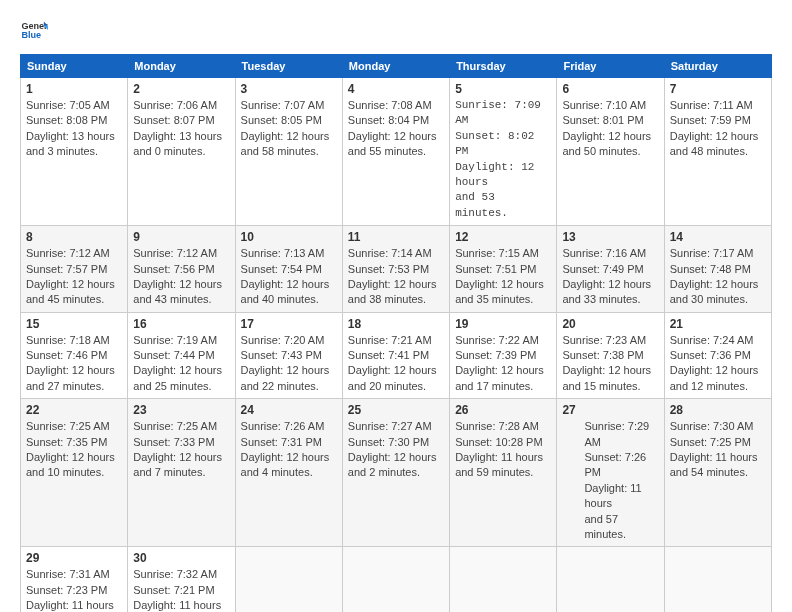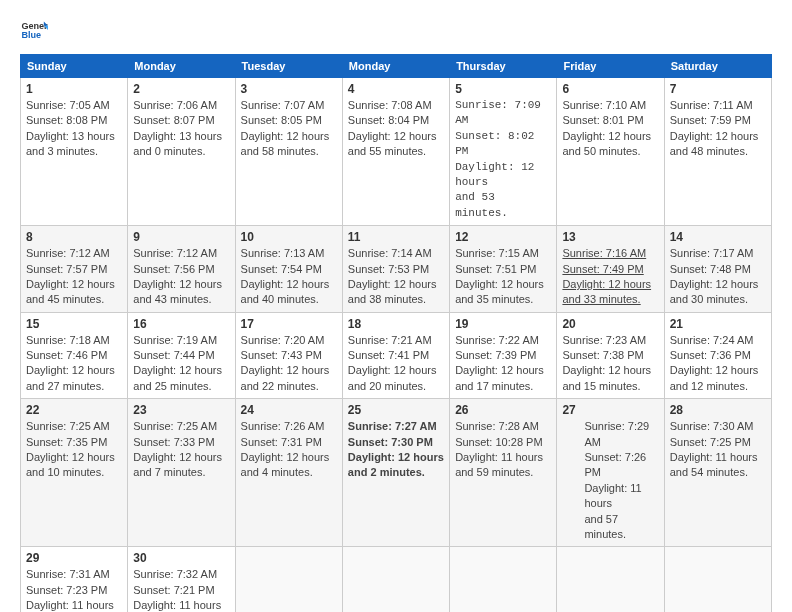--- a/index.html
+++ b/index.html
@@ -204,21 +204,21 @@
           </td>
           <td>
             <span class="day-num">12</span>
             <div class="day-info" style="white-space: pre-line;">Sunrise: 7:15 AM
 Sunset: 7:51 PM
 Daylight: 12 hours
 and 35 minutes.</div>
           </td>
           <td>
             <span class="day-num">13</span>
-            <div class="day-info" style="white-space: pre-line; text-decoration: underline;">Sunrise: 7:16 AM
+            <div class="day-info" style="white-space: pre-line;">Sunrise: 7:16 AM
 Sunset: 7:49 PM
 Daylight: 12 hours
 and 33 minutes.</div>
           </td>
           <td>
             <span class="day-num">14</span>
             <div class="day-info" style="white-space: pre-line;">Sunrise: 7:17 AM
 Sunset: 7:48 PM
 Daylight: 12 hours
 and 30 minutes.</div>
@@ -292,21 +292,21 @@
           </td>
           <td>
             <span class="day-num">24</span>
             <div class="day-info" style="white-space: pre-line;">Sunrise: 7:26 AM
 Sunset: 7:31 PM
 Daylight: 12 hours
 and 4 minutes.</div>
           </td>
           <td>
             <span class="day-num">25</span>
-            <div class="day-info" style="white-space: pre-line; font-weight: bold;">Sunrise: 7:27 AM
+            <div class="day-info" style="white-space: pre-line;">Sunrise: 7:27 AM
 Sunset: 7:30 PM
 Daylight: 12 hours
 and 2 minutes.</div>
           </td>
           <td>
             <span class="day-num">26</span>
             <div class="day-info" style="white-space: pre-line;">Sunrise: 7:28 AM
 Sunset: 10:28 PM
 Daylight: 11 hours
 and 59 minutes.</div>

